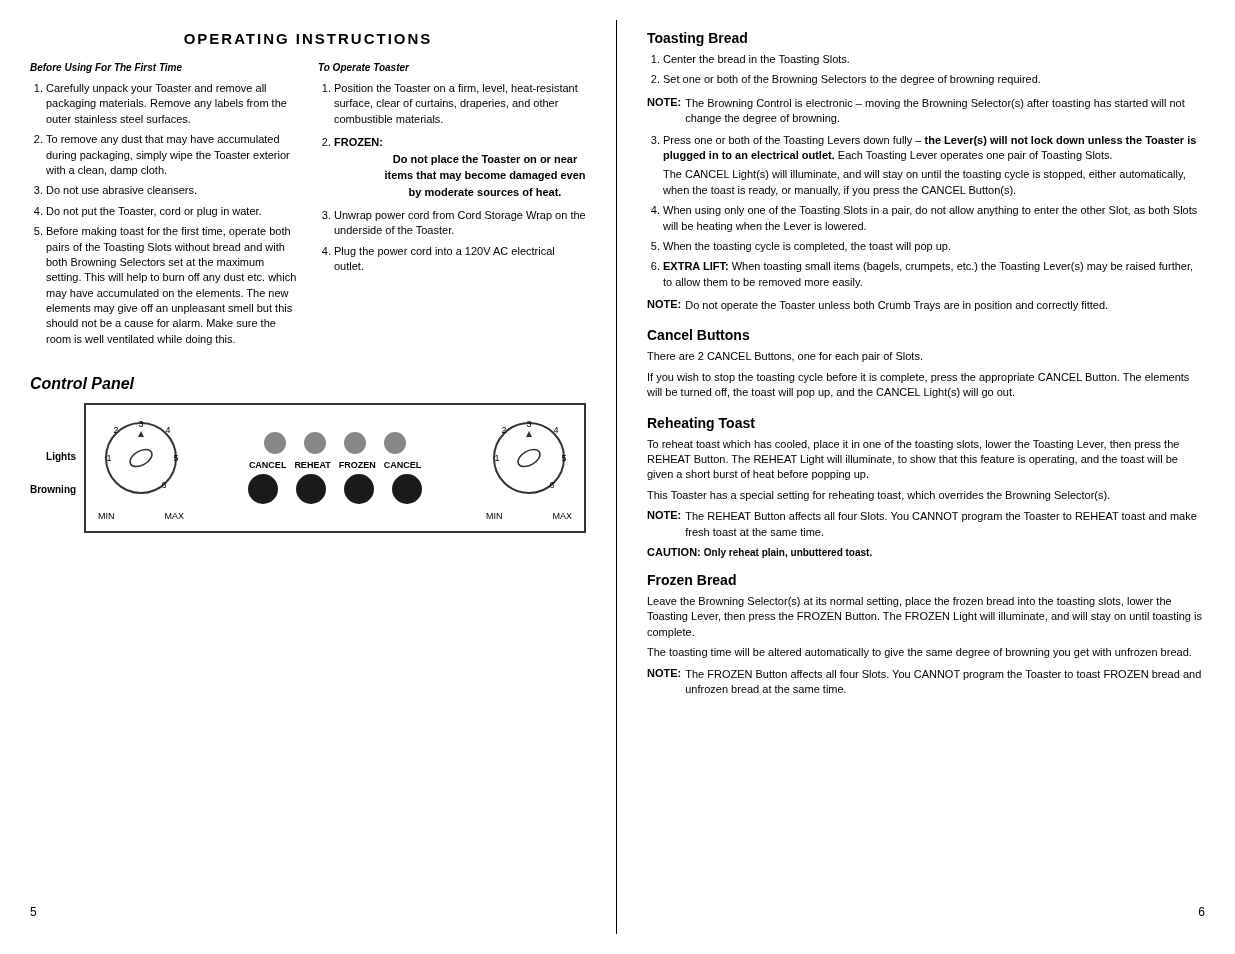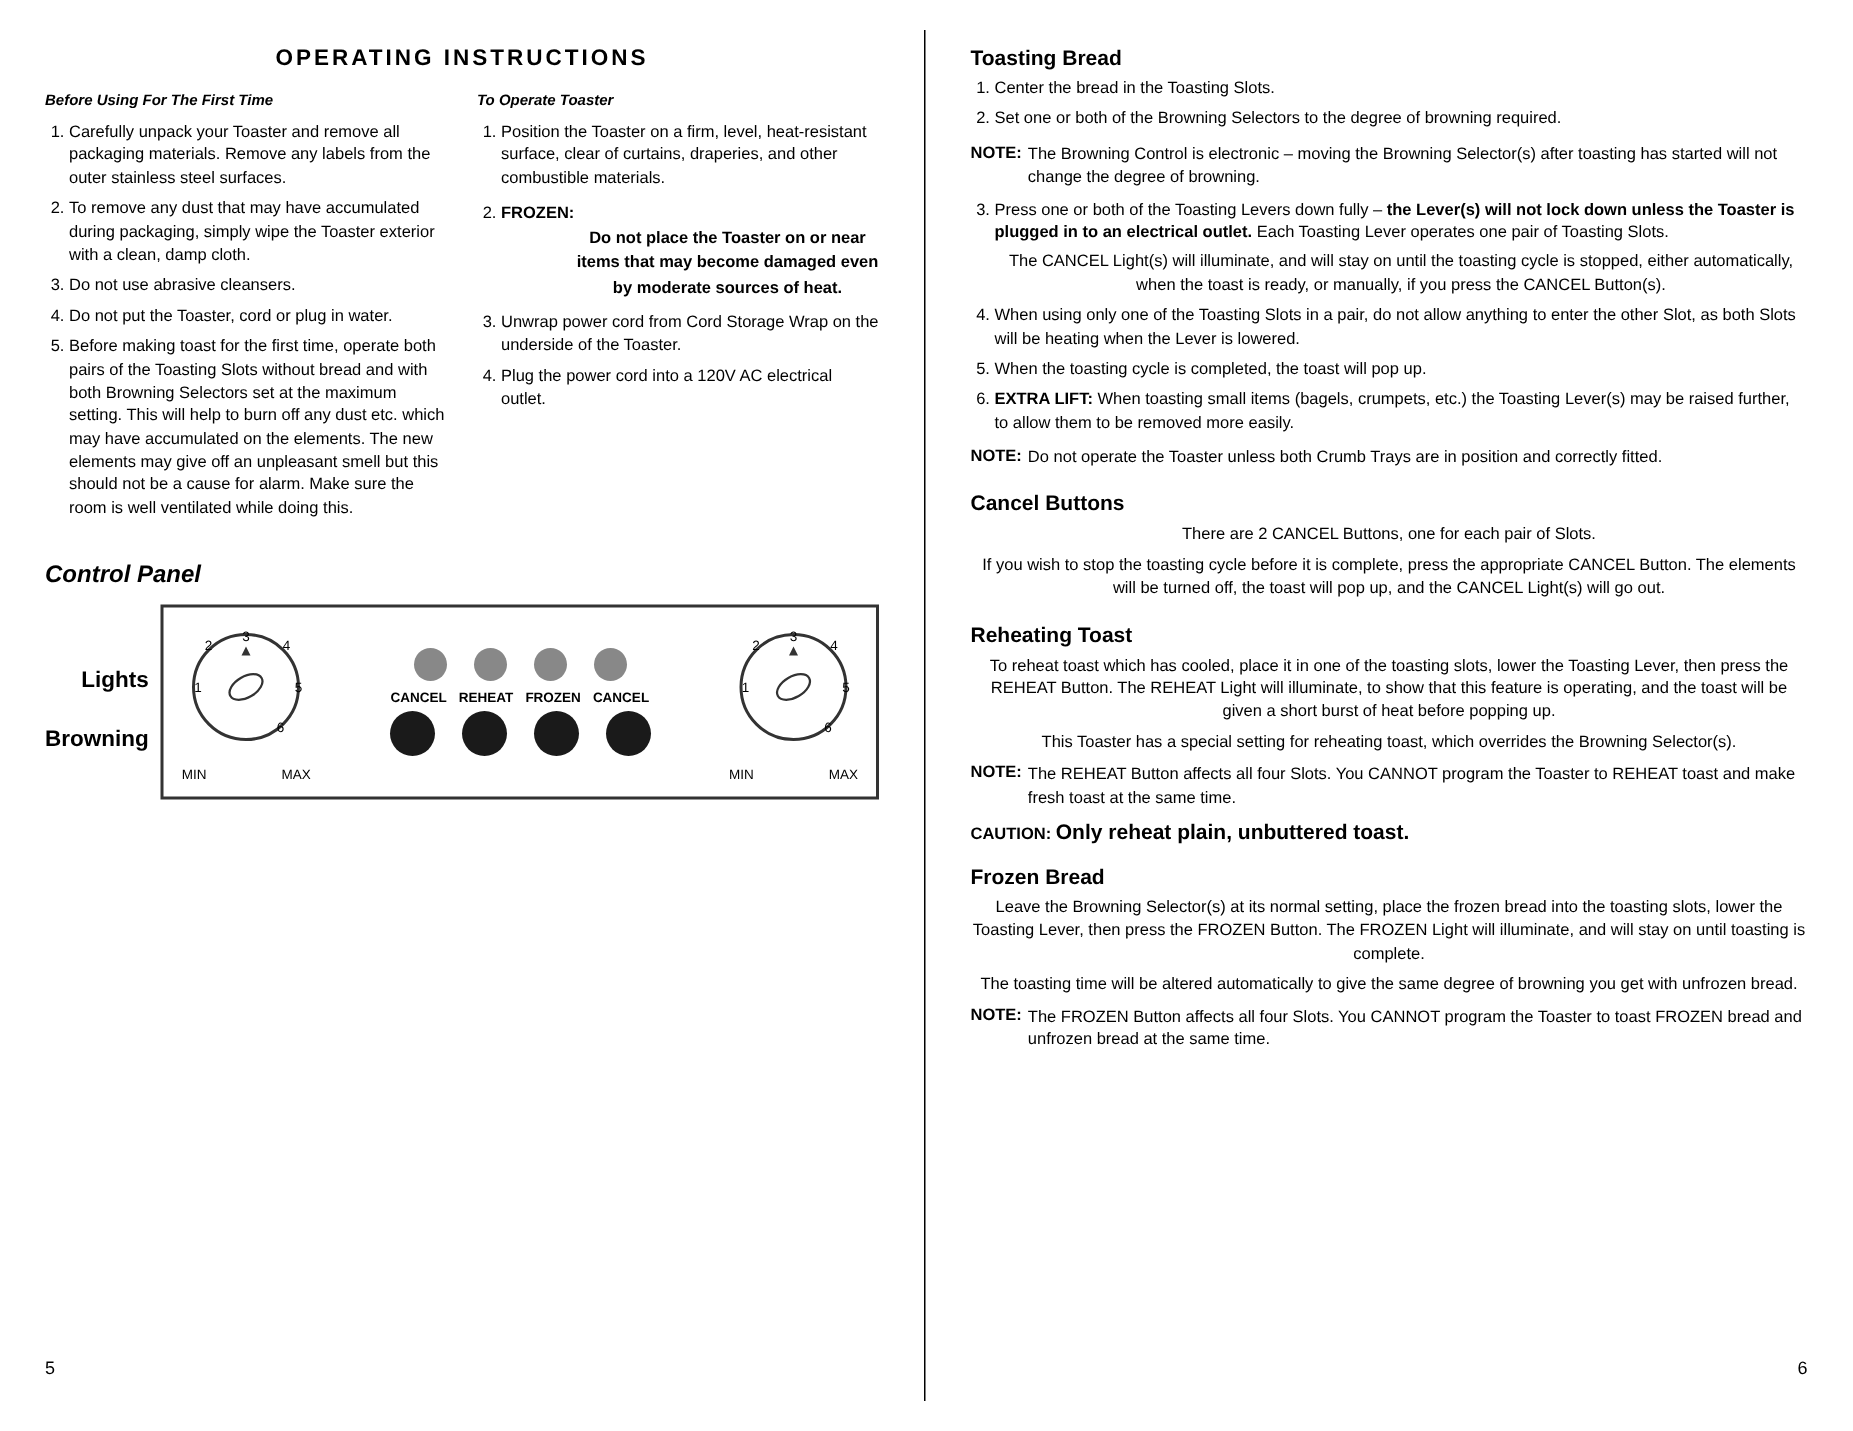--- a/index.html
+++ b/index.html
@@ -107,21 +107,21 @@
     }
     .caution-block {
       margin: 6px 0;
     }
     .caution-label {
       font-weight: bold;
       font-size: 11px;
     }
     .caution-text {
       font-weight: bold;
-      font-size: 14px;
+      font-size: 10px;
       text-align: center;
     }
     .bold-inline {
       font-weight: bold;
     }
     
     .control-panel-section {
       margin-top: 20px;
     }
     .control-panel-title {
@@ -134,31 +134,30 @@
       border: 2px solid #333;
       margin: 0 auto;
       width: 520px;
       height: 130px;
       display: flex;
       align-items: center;
       padding: 8px 10px;
       position: relative;
     }
     .lb-label {
-      font-size: 15px;
+      font-size: 10px;
       font-weight: bold;
     }
     
     .right-section {
       margin-bottom: 14px;
     }
     p {
       margin-bottom: 5px;
       line-height: 1.4;
-      text-align: center;
     }
   </style>
 </head>
 <body>
 
 <div class="page">
 
   <div class="left-page">
     <div class="main-title">OPERATING INSTRUCTIONS</div>
 

